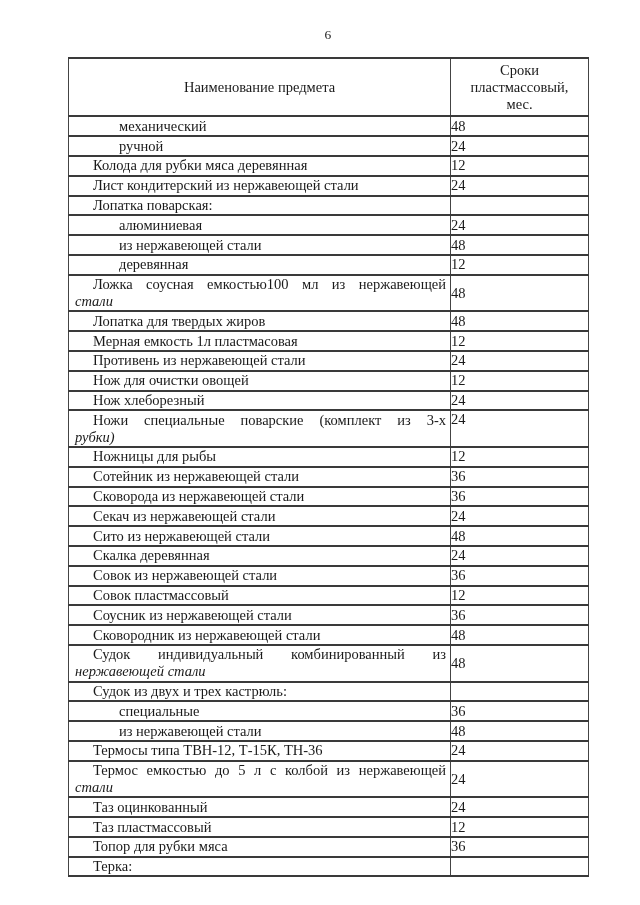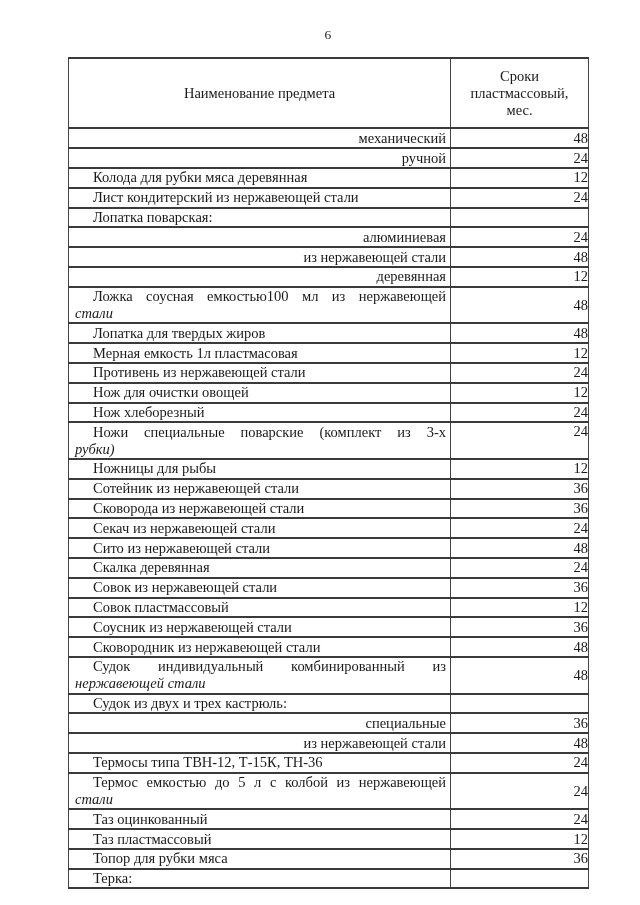--- a/index.html
+++ b/index.html
@@ -47,36 +47,36 @@
     font-size: 14.5px;
     line-height: 16.8px;
     padding: 0;
     vertical-align: middle;
     background: #fff;
   }
   th.h-name {
     text-align: center;
     padding: 11px 4px;
   }
-  th.h-val { padding: 9px 2px; }
+  th.h-val { padding: 3px 2px; }
   th.h-val .hline { text-align: center; }
   td.name-cell {
     text-align: left;
     padding: 0.5px 4px;
   }
   td.name-cell .ln { text-indent: 20px; }
-  td.name-cell.i2 .ln { text-indent: 46px; text-align: right; }
+  td.name-cell.i2 .ln { text-indent: 46px; }
   td.name-cell .ln.first-just {
     text-align: justify;
     text-align-last: justify;
     font-family: Liberation Serif, serif;
   }
   td.name-cell .ln.cont { text-indent: 2px; text-align: right; text-align-last: left; font-style: italic; }
   td.val-cell {
-    text-align: right;
+    text-align: left;
     vertical-align: middle;
   }
   td.val-cell.vtop { vertical-align: top; }
 </style>
 </head>
 <body>
 
 <div class="page">
   <div class="page-number">6</div>
 

